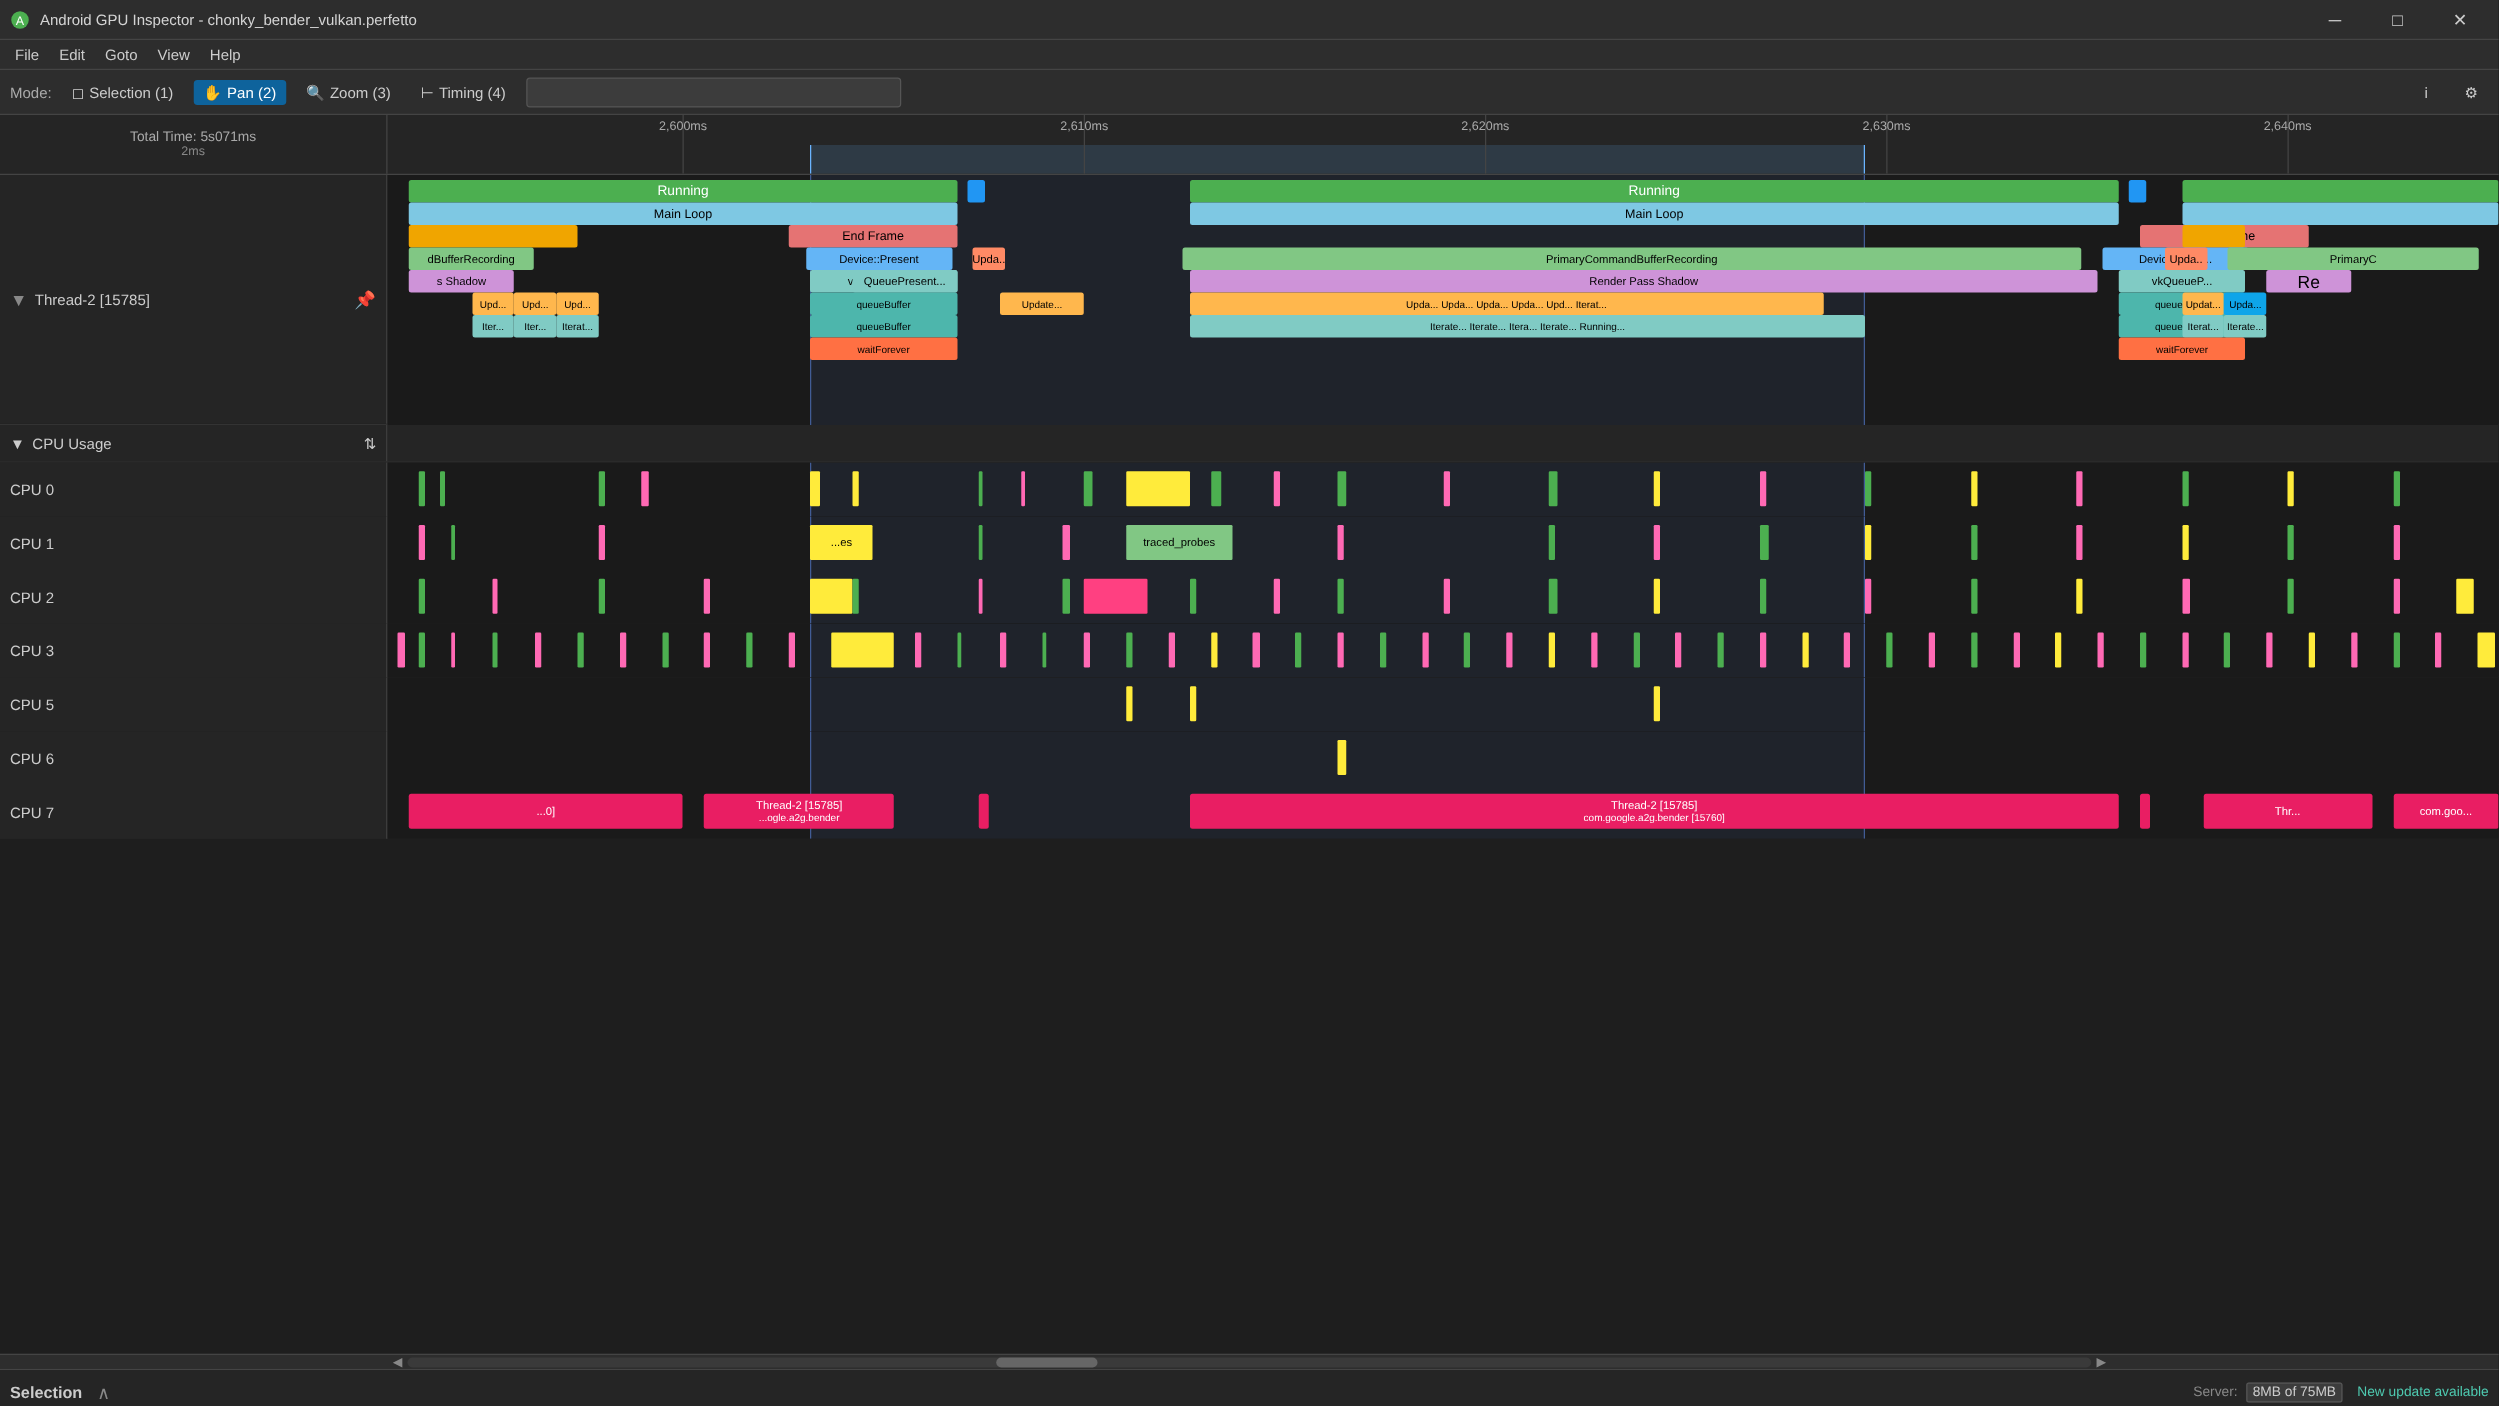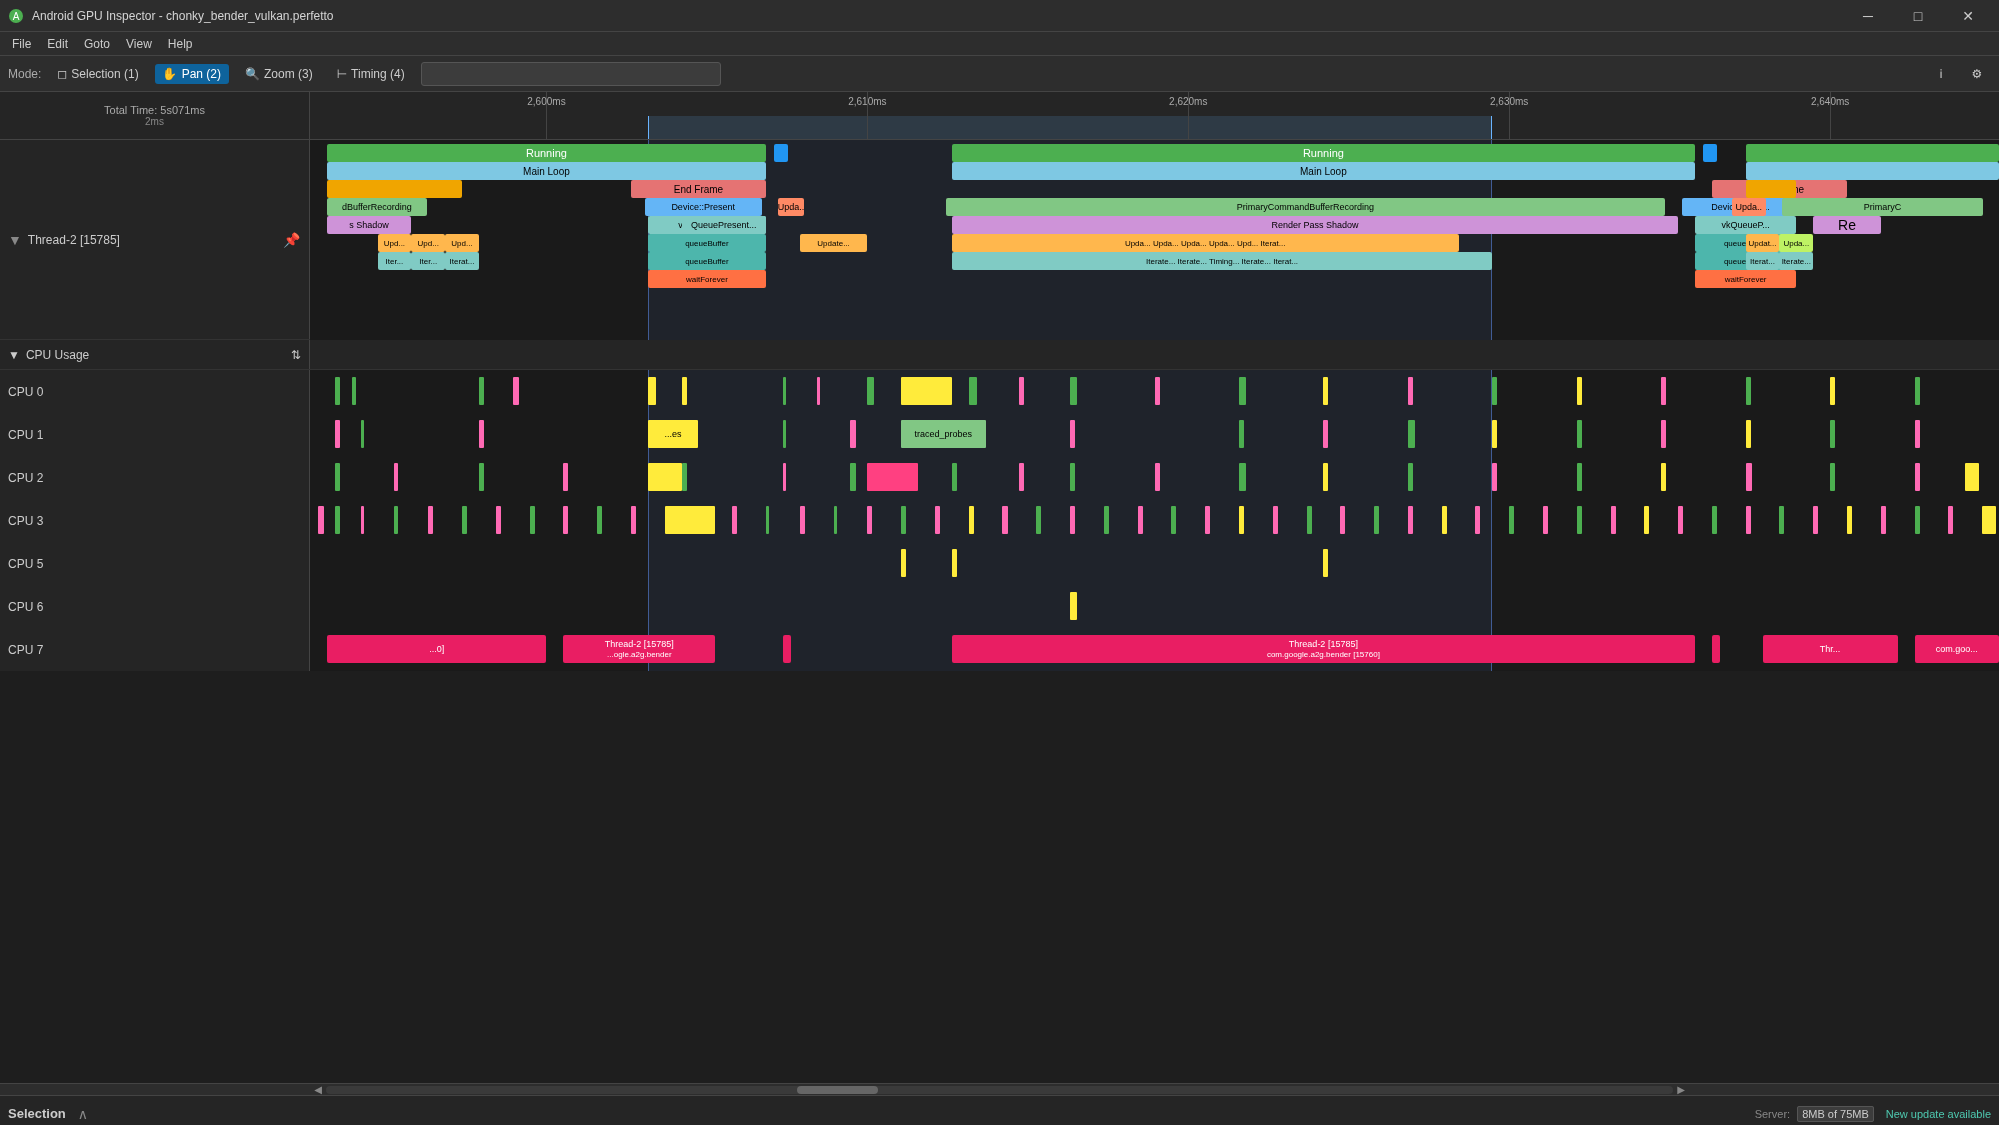--- a/index.html
+++ b/index.html
@@ -502,29 +502,29 @@
 
       <div style="position:absolute;top:94px;left:0;right:0;height:16px;">
         <div class="flame-item" style="left:4%;width:2%;background:#ffb74d;color:#000;font-size:8px;">Upd...</div>
         <div class="flame-item" style="left:6%;width:2%;background:#ffb74d;color:#000;font-size:8px;">Upd...</div>
         <div class="flame-item" style="left:8%;width:2%;background:#ffb74d;color:#000;font-size:8px;">Upd...</div>
         <div class="flame-item" style="left:20%;width:7%;background:#4db6ac;color:#000;font-size:8px;">queueBuffer</div>
         <div class="flame-item" style="left:29%;width:4%;background:#ffb74d;color:#000;font-size:8px;">Update...</div>
         <div class="flame-item" style="left:38%;width:30%;background:#ffb74d;color:#000;font-size:8px;">Upda... Upda... Upda... Upda... Upd... Iterat...</div>
         <div class="flame-item" style="left:82%;width:6%;background:#4db6ac;color:#000;font-size:8px;">queueBuffer</div>
         <div class="flame-item" style="left:85%;width:2%;background:#ffb74d;color:#000;font-size:8px;">Updat...</div>
-        <div class="flame-item" style="left:87%;width:2%;background:#bef264;color:#000;font-size:8px;">Upda...</div>
+        <div class="flame-item" style="left:87%;width:2%;background:#0ea5e9;color:#000;font-size:8px;">Upda...</div>
       </div>
 
       <div style="position:absolute;top:112px;left:0;right:0;height:16px;">
         <div class="flame-item" style="left:4%;width:2%;background:#80cbc4;color:#000;font-size:8px;">Iter...</div>
         <div class="flame-item" style="left:6%;width:2%;background:#80cbc4;color:#000;font-size:8px;">Iter...</div>
         <div class="flame-item" style="left:8%;width:2%;background:#80cbc4;color:#000;font-size:8px;">Iterat...</div>
         <div class="flame-item" style="left:20%;width:7%;background:#4db6ac;color:#000;font-size:8px;">queueBuffer</div>
-        <div class="flame-item" style="left:38%;width:32%;background:#80cbc4;color:#000;font-size:8px;">Iterate... Iterate... Timing... Iterate... Iterat...</div>
+        <div class="flame-item" style="left:38%;width:32%;background:#80cbc4;color:#000;font-size:8px;">Iterate... Iterate... Itera... Iterate... Running...</div>
         <div class="flame-item" style="left:82%;width:6%;background:#4db6ac;color:#000;font-size:8px;">queueBuffer</div>
         <div class="flame-item" style="left:85%;width:2%;background:#80cbc4;color:#000;font-size:8px;">Iterat...</div>
         <div class="flame-item" style="left:87%;width:2%;background:#80cbc4;color:#000;font-size:8px;">Iterate...</div>
       </div>
 
       <div style="position:absolute;top:130px;left:0;right:0;height:16px;">
         <div class="flame-item" style="left:20%;width:7%;background:#ff7043;color:#000;font-size:8px;">waitForever</div>
         <div class="flame-item" style="left:82%;width:6%;background:#ff7043;color:#000;font-size:8px;">waitForever</div>
       </div>
     </div>

